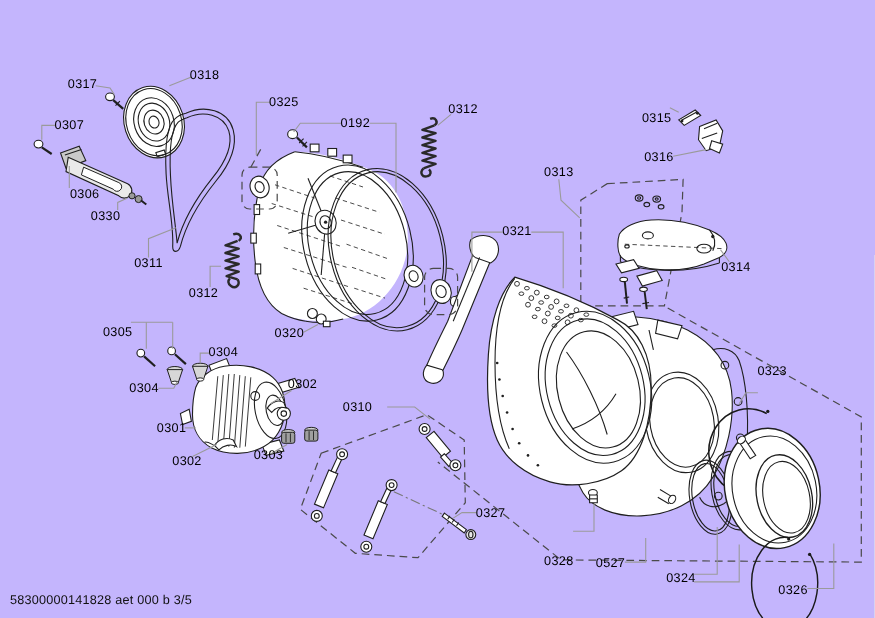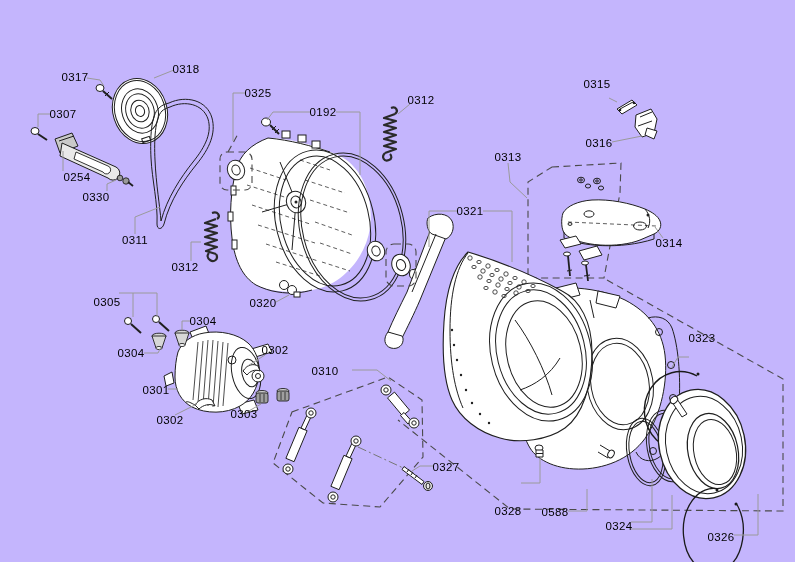--- a/index.html
+++ b/index.html
@@ -424,41 +424,42 @@
     <polyline class="leader" points="631,522 652,522 652,479"></polyline>
     <polyline class="leader" points="631,529 672,529 672,495"></polyline>
     <polyline class="leader" points="734,535 758,535 758,494"></polyline>
     <polyline class="leader" points="689,357 678,357 672,367"></polyline>
   </g>
 </svg>
 
   <div class="callout" style="left:75px;top:77px">0317</div>
   <div class="callout" style="left:186px;top:69px">0318</div>
   <div class="callout" style="left:63px;top:114px">0307</div>
-  <div class="callout" style="left:77px;top:177px">0254</div>
+  <div class="callout" style="left:77px;top:177px">0306</div>
   <div class="callout" style="left:96px;top:197px">0330</div>
   <div class="callout" style="left:135px;top:240px">0311</div>
   <div class="callout" style="left:185px;top:267px">0312</div>
   <div class="callout" style="left:258px;top:93px">0325</div>
   <div class="callout" style="left:323px;top:112px">0192</div>
   <div class="callout" style="left:421px;top:100px">0312</div>
-  <div class="callout" style="left:597px;top:84px">0315</div>
+  <div class="callout" style="left:597px;top:108px">0315</div>
   <div class="callout" style="left:599px;top:143px">0316</div>
   <div class="callout" style="left:508px;top:157px">0313</div>
   <div class="callout" style="left:669px;top:243px">0314</div>
   <div class="callout" style="left:470px;top:211px">0321</div>
   <div class="callout" style="left:263px;top:303px">0320</div>
   <div class="callout" style="left:107px;top:302px">0305</div>
   <div class="callout" style="left:203px;top:321px">0304</div>
   <div class="callout" style="left:131px;top:353px">0304</div>
   <div class="callout" style="left:156px;top:390px">0301</div>
   <div class="callout" style="left:275px;top:350px">0302</div>
   <div class="callout" style="left:170px;top:420px">0302</div>
   <div class="callout" style="left:244px;top:414px">0303</div>
   <div class="callout" style="left:325px;top:371px">0310</div>
   <div class="callout" style="left:446px;top:467px">0327</div>
   <div class="callout" style="left:508px;top:511px">0328</div>
-  <div class="callout" style="left:555px;top:512px">0588</div>
+  <div class="callout" style="left:555px;top:512px">0527</div>
   <div class="callout" style="left:619px;top:526px">0324</div>
   <div class="callout" style="left:721px;top:537px">0326</div>
   <div class="callout" style="left:702px;top:338px">0323</div>
 
+  <div class="footer">58300000141828 aet 000 b 3/5</div>
 </div>
 
 </body></html>

